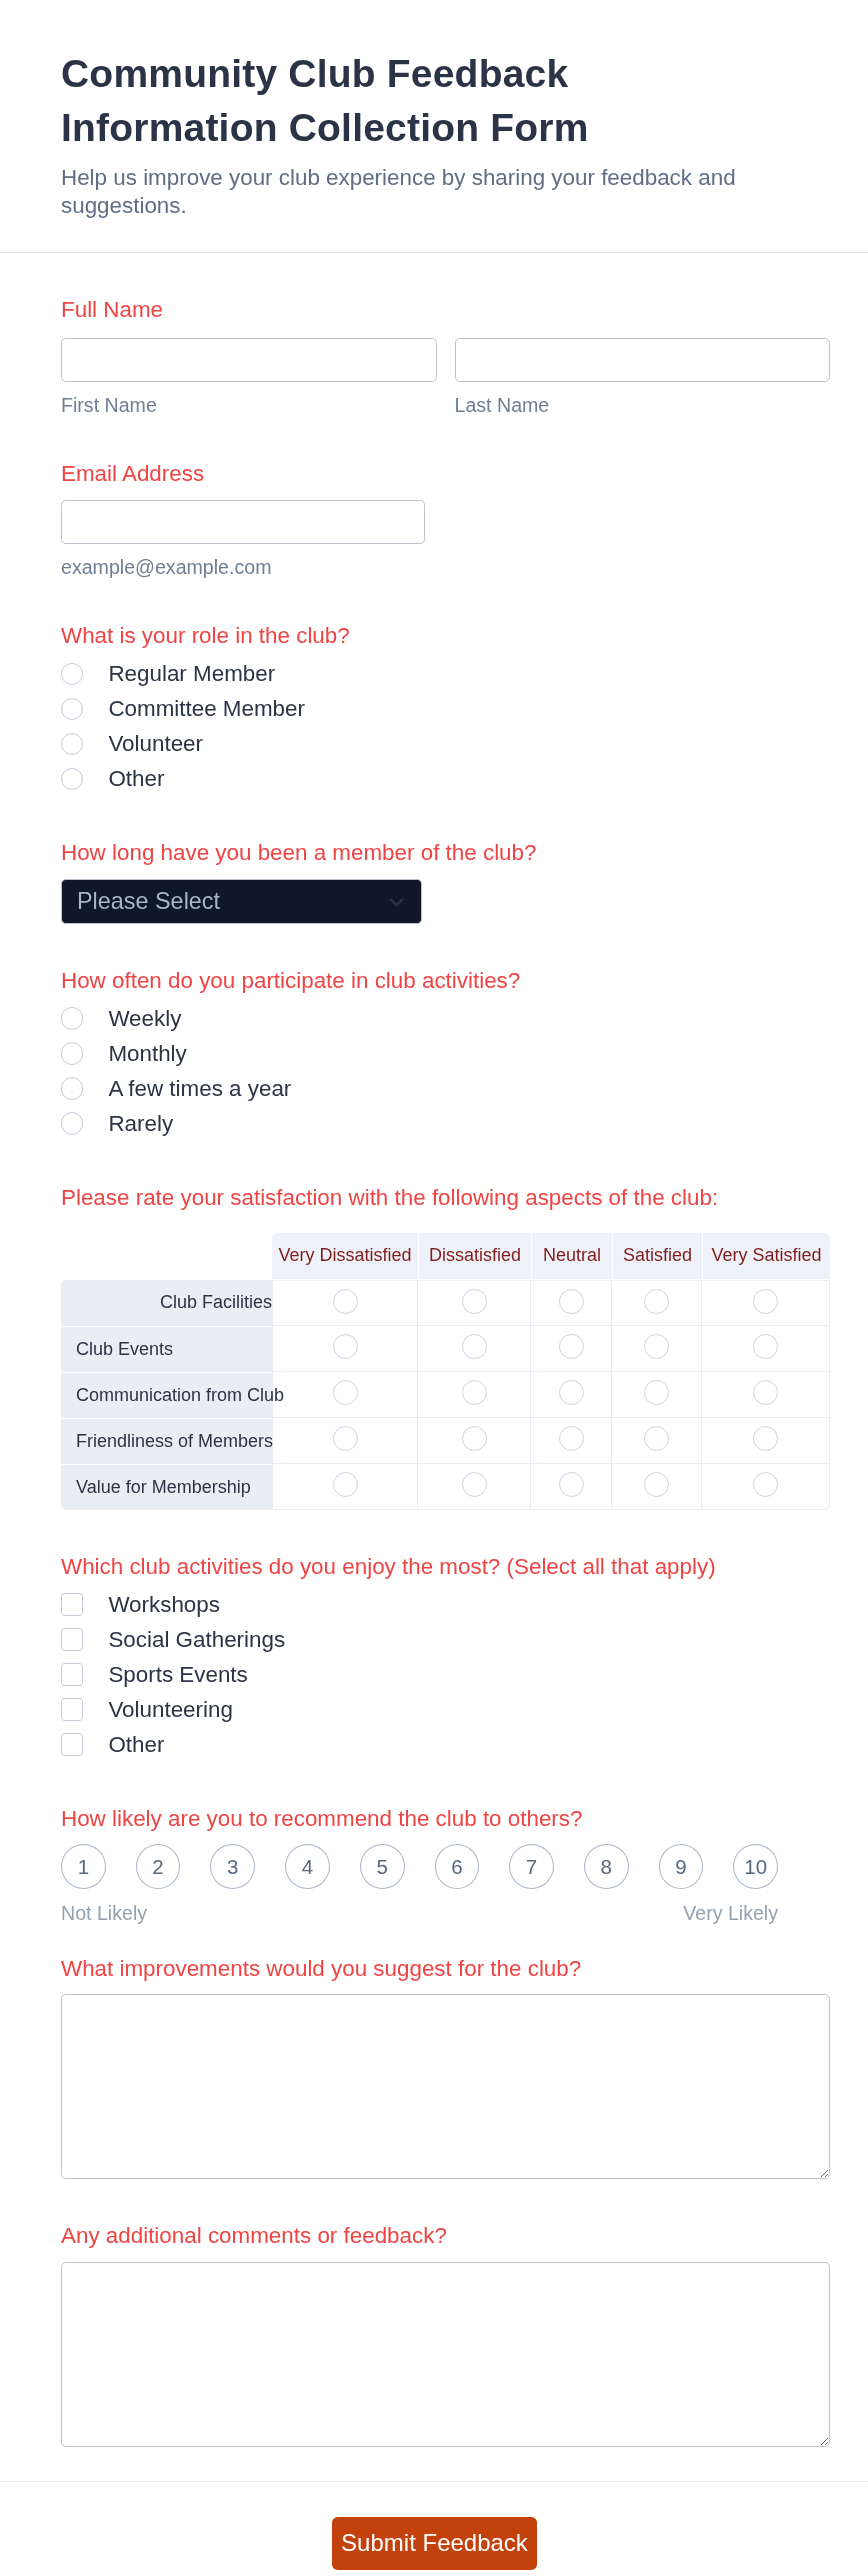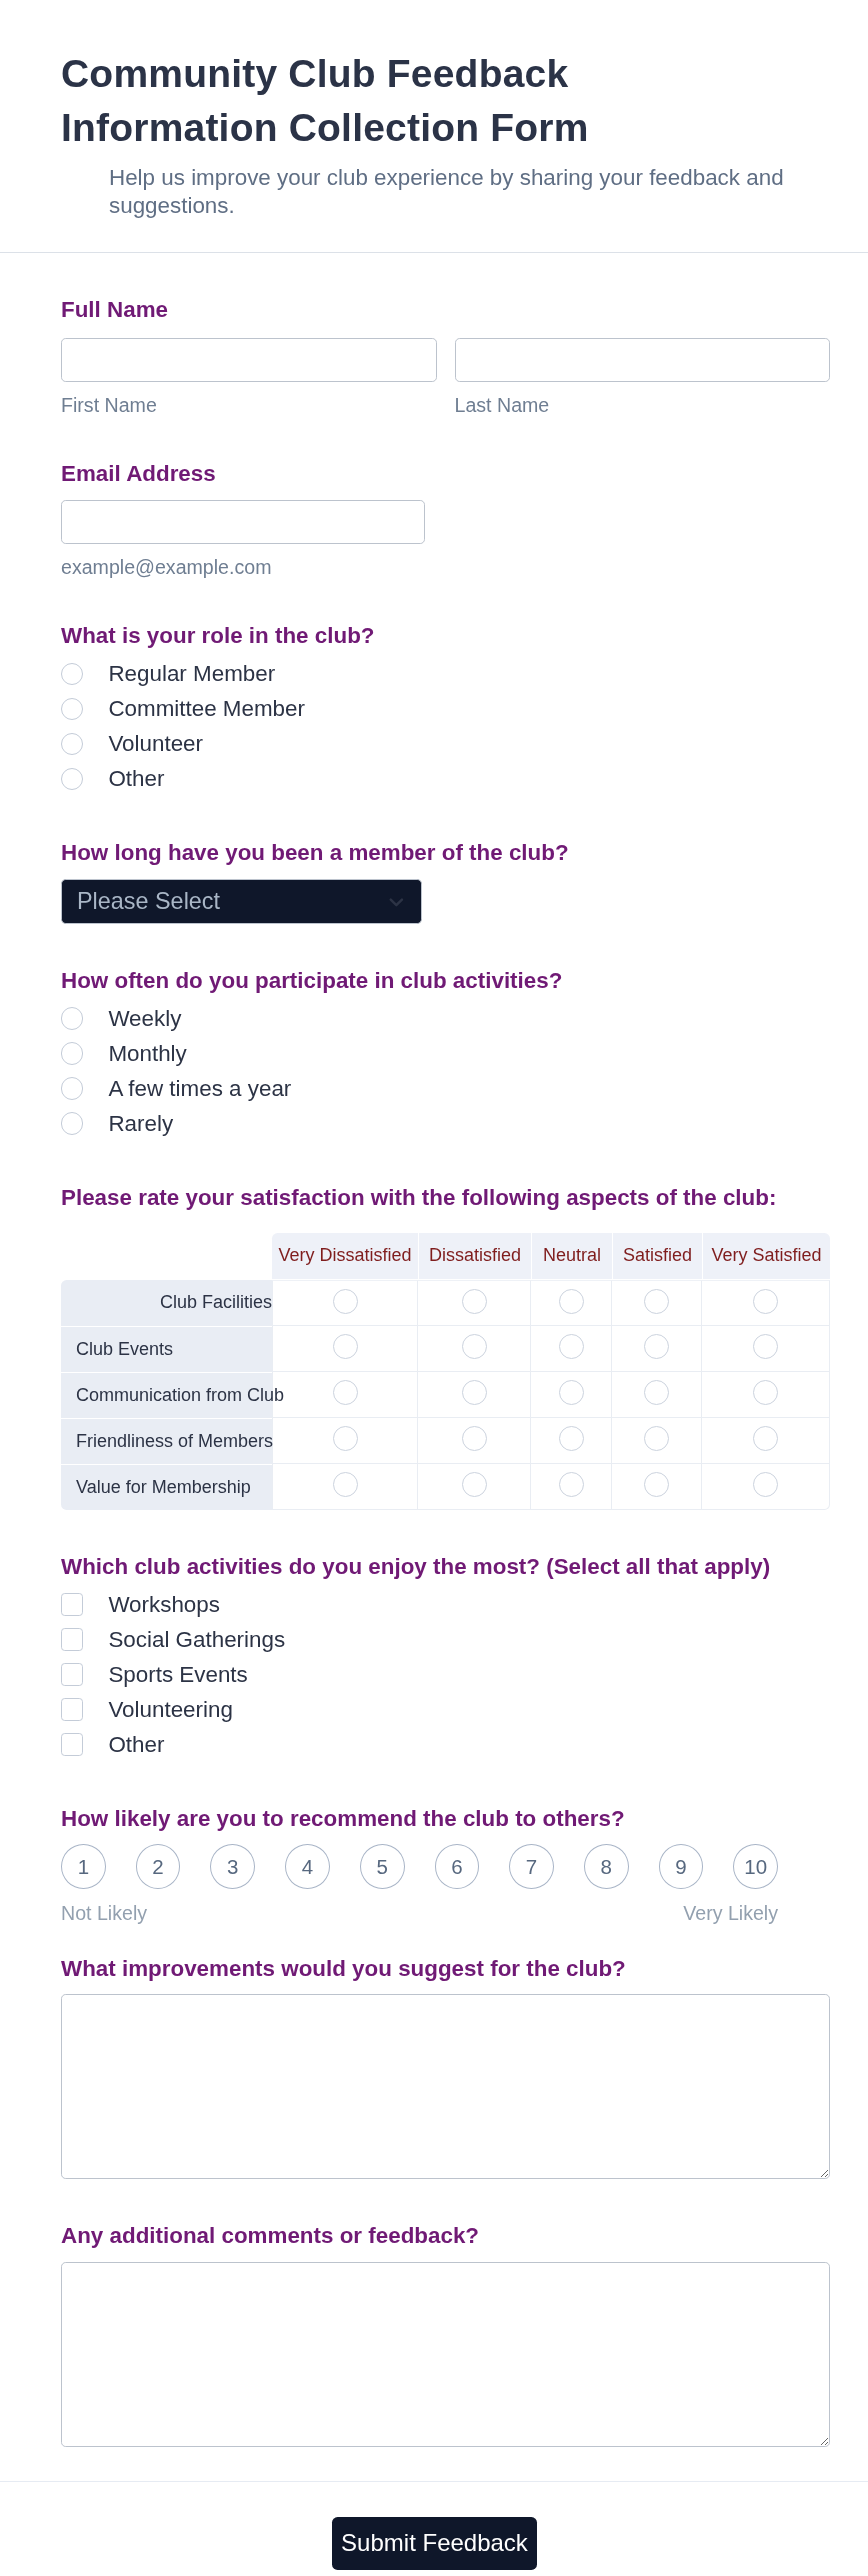--- a/index.html
+++ b/index.html
@@ -9,26 +9,26 @@
     color: #2c3345;
   }
   .page { width: 869px; min-height: 2576px; background: #fff; margin: 0 auto; }
 
   
   .form-header { padding: 47px 39px 32px 61px; border-bottom: 1.9px solid #dcе0e7; border-bottom: 1.9px solid #dce1e8; }
   .form-title {
     font-size: 39px; line-height: 54px; font-weight: 700;
     color: #2b3347; letter-spacing: 0.2px; max-width: 710px;
   }
-  .form-subtitle { margin-top: 9.3px; font-size: 22.4px; line-height: 28px; color: #5f6e84; margin-left: 48px; }
+  .form-subtitle { margin-top: 9.3px; font-size: 22.4px; line-height: 28px; color: #5f6e84; }
 
   
   .form-body { padding: 0 39px 0 61px; }
   .question { margin-top: 43px; }
-  .q-label { font-size: 22.4px; line-height: 28px; font-weight: 700; color: #701a75; }
+  .q-label { font-size: 22.4px; line-height: 28px; font-weight: 400; color: #ef4444; }
 
   .control-gap-lg { margin-top: 20.5px; }
   .control-gap    { margin-top: 11.2px; }
   .control-gap-sm { margin-top: 6.5px;  }
   .control-gap-in { margin-top: 14px; }
 
   .text-input {
     height: 44px; width: 100%; border: 1.9px solid #bcc3cd; border-radius: 4.7px;
     font-size: 22.4px; color: #2c3345; padding: 0 13px; background: #fff; outline: none;
   }
@@ -104,21 +104,21 @@
     color: #2c3345; padding: 11.2px 13px; resize: both; outline: none; display: block;
   }
 
   
   .form-footer {
     margin-top: 34px; border-top: 1.9px solid #e6ebf3;
     padding: 35px 0 48px 0; display: flex; justify-content: center;
   }
   .submit-btn {
     width: 205px; height: 53px; border: none; border-radius: 5.6px;
-    background: #0f172a; color: #ffffff; font-size: 24px; font-weight: 500;
+    background: #c2410c; color: #ffffff; font-size: 24px; font-weight: 500;
     font-family: "Liberation Sans", "DejaVu Sans", sans-serif; cursor: pointer;
     display: flex; align-items: center; justify-content: center;
   }
 </style>
 </head>
 <body>
 
 <div class="page">
 
   <div class="form-header">

